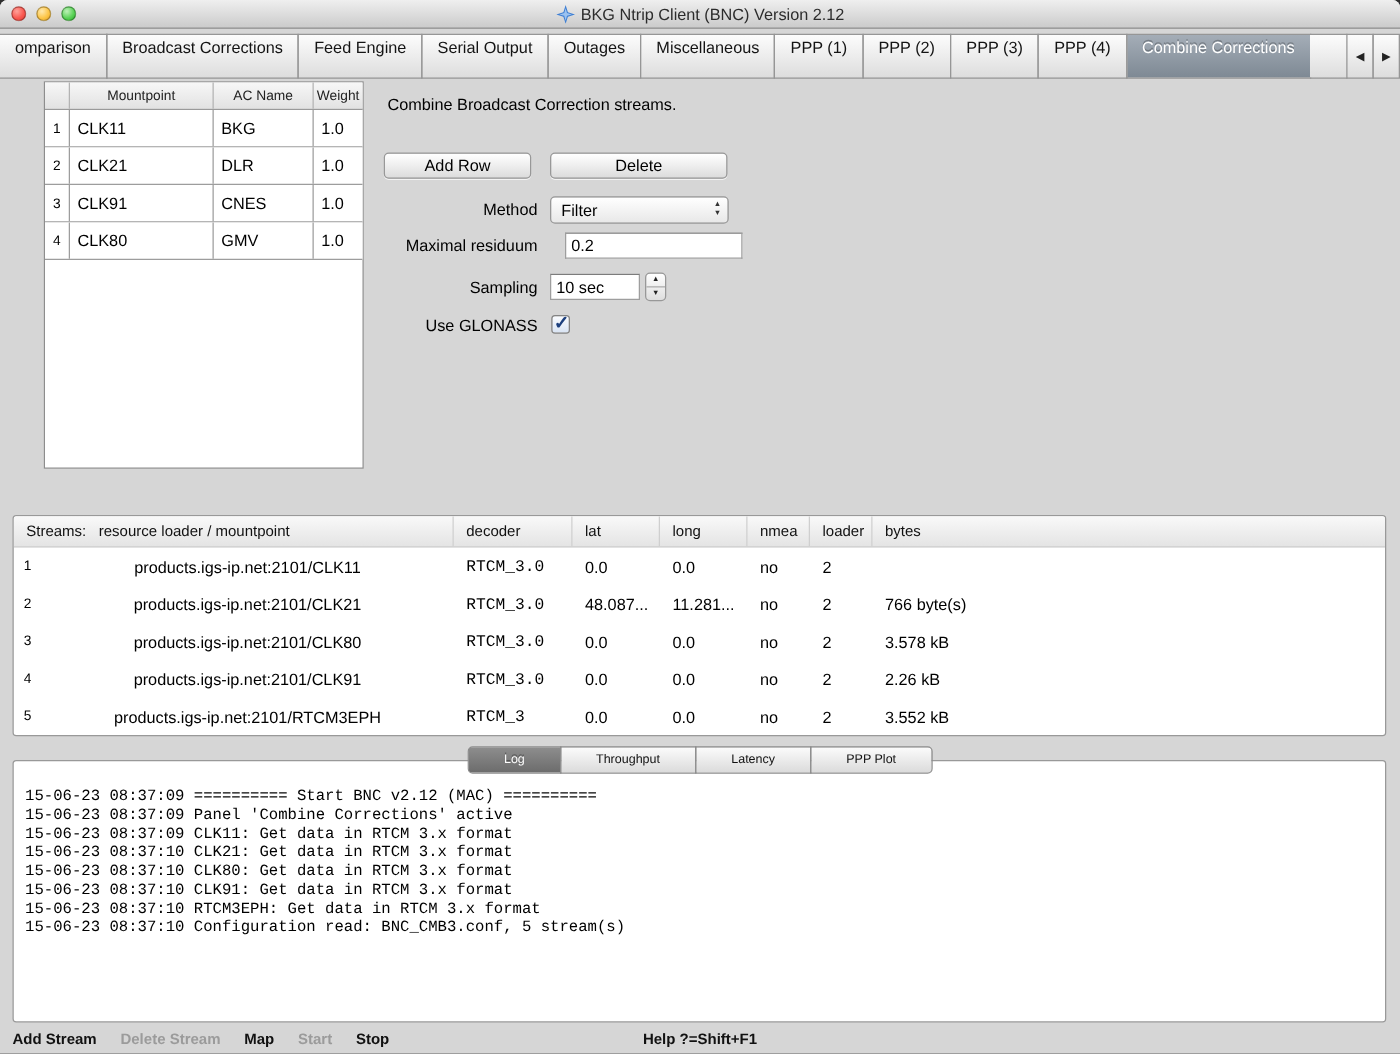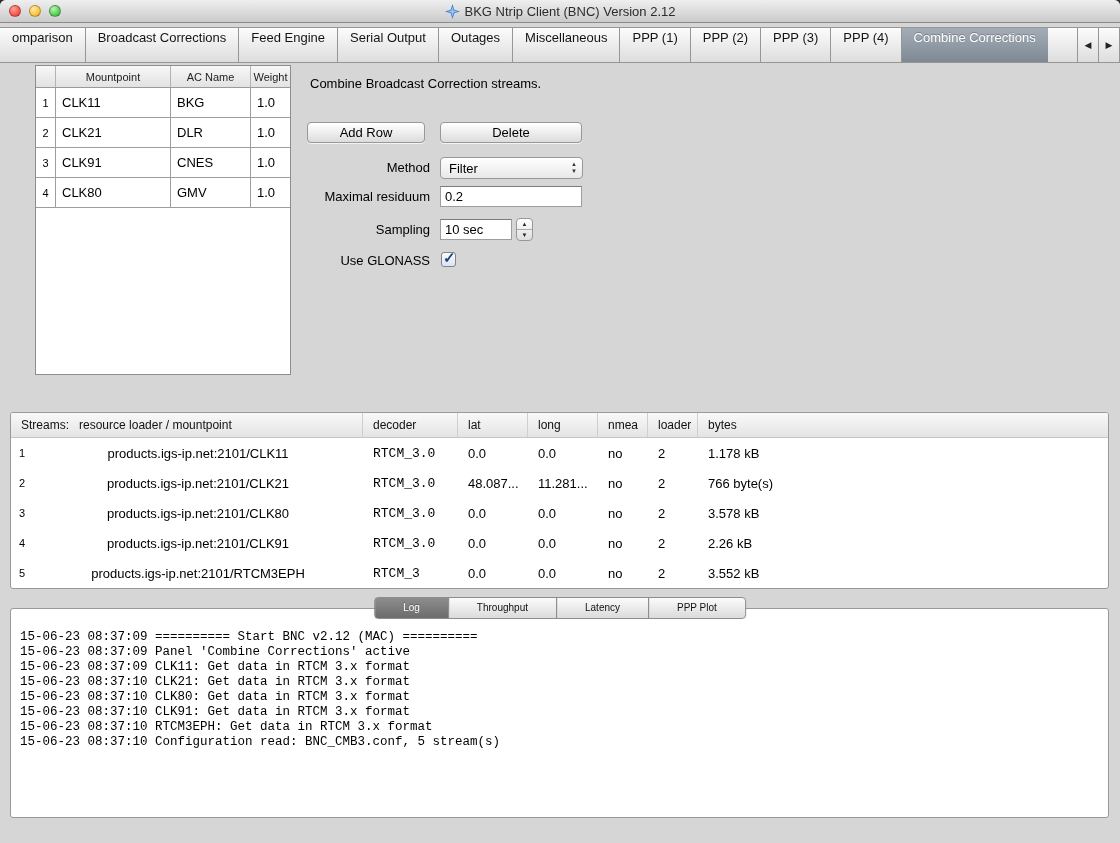--- a/index.html
+++ b/index.html
@@ -77,21 +77,21 @@
   .combo { position:absolute; left:440px; top:108px; width:143px; height:22px;
            border:1px solid #989898; border-radius:4px;
            background:linear-gradient(#ffffff,#e8e8e8);
            font-size:13px; color:#000; display:flex; align-items:center; padding-left:8px; }
   .combo-arrows { position:absolute; right:5px; top:3px; display:flex; flex-direction:column;
                   font-size:6px; line-height:7px; color:#333; }
 
   .textfield { position:absolute; background:#ffffff; border:1px solid #9e9e9e;
                border-top-color:#7c7c7c; font-family:inherit; font-size:13px;
                color:#000; padding:0 4px; height:21px; }
-  .fld-residuum { left:440px; top:137px; width:142px; }
+  .fld-residuum { left:452px; top:137px; width:142px; }
   .fld-sampling { left:440px; top:170px; width:72px; }
 
   .spinner { position:absolute; left:516px; top:169px; width:17px; height:23px;
              border:1px solid #989898; border-radius:4px; overflow:hidden;
              background:linear-gradient(#ffffff,#dedede); }
   .spin-btn { height:50%; display:flex; align-items:center; justify-content:center;
               font-size:6px; color:#222; }
   .spin-btn.up { border-bottom:1px solid #ababab; }
 
   .checkbox { position:absolute; left:441px; top:203px; width:15px; height:15px;
@@ -272,21 +272,20 @@
     </div>
 
     <div class="st-row">
       <div class="st-num">1</div>
       <div class="st-mp">products.igs-ip.net:2101/CLK11</div>
       <div class="st-dec">RTCM_3.0</div>
       <div class="st-lat">0.0</div>
       <div class="st-long">0.0</div>
       <div class="st-nmea">no</div>
       <div class="st-ntrip">2</div>
-      <div class="st-bytes">1.178 kB</div>
     </div>
     <div class="st-row">
       <div class="st-num">2</div>
       <div class="st-mp">products.igs-ip.net:2101/CLK21</div>
       <div class="st-dec">RTCM_3.0</div>
       <div class="st-lat">48.087...</div>
       <div class="st-long">11.281...</div>
       <div class="st-nmea">no</div>
       <div class="st-ntrip">2</div>
       <div class="st-bytes">766 byte(s)</div>
@@ -334,14 +333,22 @@
     <div class="logline">15-06-23 08:37:09 ========== Start BNC v2.12 (MAC) ==========</div>
     <div class="logline">15-06-23 08:37:09 Panel 'Combine Corrections' active</div>
     <div class="logline">15-06-23 08:37:09 CLK11: Get data in RTCM 3.x format</div>
     <div class="logline">15-06-23 08:37:10 CLK21: Get data in RTCM 3.x format</div>
     <div class="logline">15-06-23 08:37:10 CLK80: Get data in RTCM 3.x format</div>
     <div class="logline">15-06-23 08:37:10 CLK91: Get data in RTCM 3.x format</div>
     <div class="logline">15-06-23 08:37:10 RTCM3EPH: Get data in RTCM 3.x format</div>
     <div class="logline">15-06-23 08:37:10 Configuration read: BNC_CMB3.conf, 5 stream(s)</div>
   </div>
 
+  <div class="bottombar">
+    <span class="action">Add Stream</span>
+    <span class="action disabled">Delete Stream</span>
+    <span class="action">Map</span>
+    <span class="action disabled">Start</span>
+    <span class="action">Stop</span>
+    <span class="helptext">Help ?=Shift+F1</span>
+  </div>
 
 </div>
 
 </body></html>

